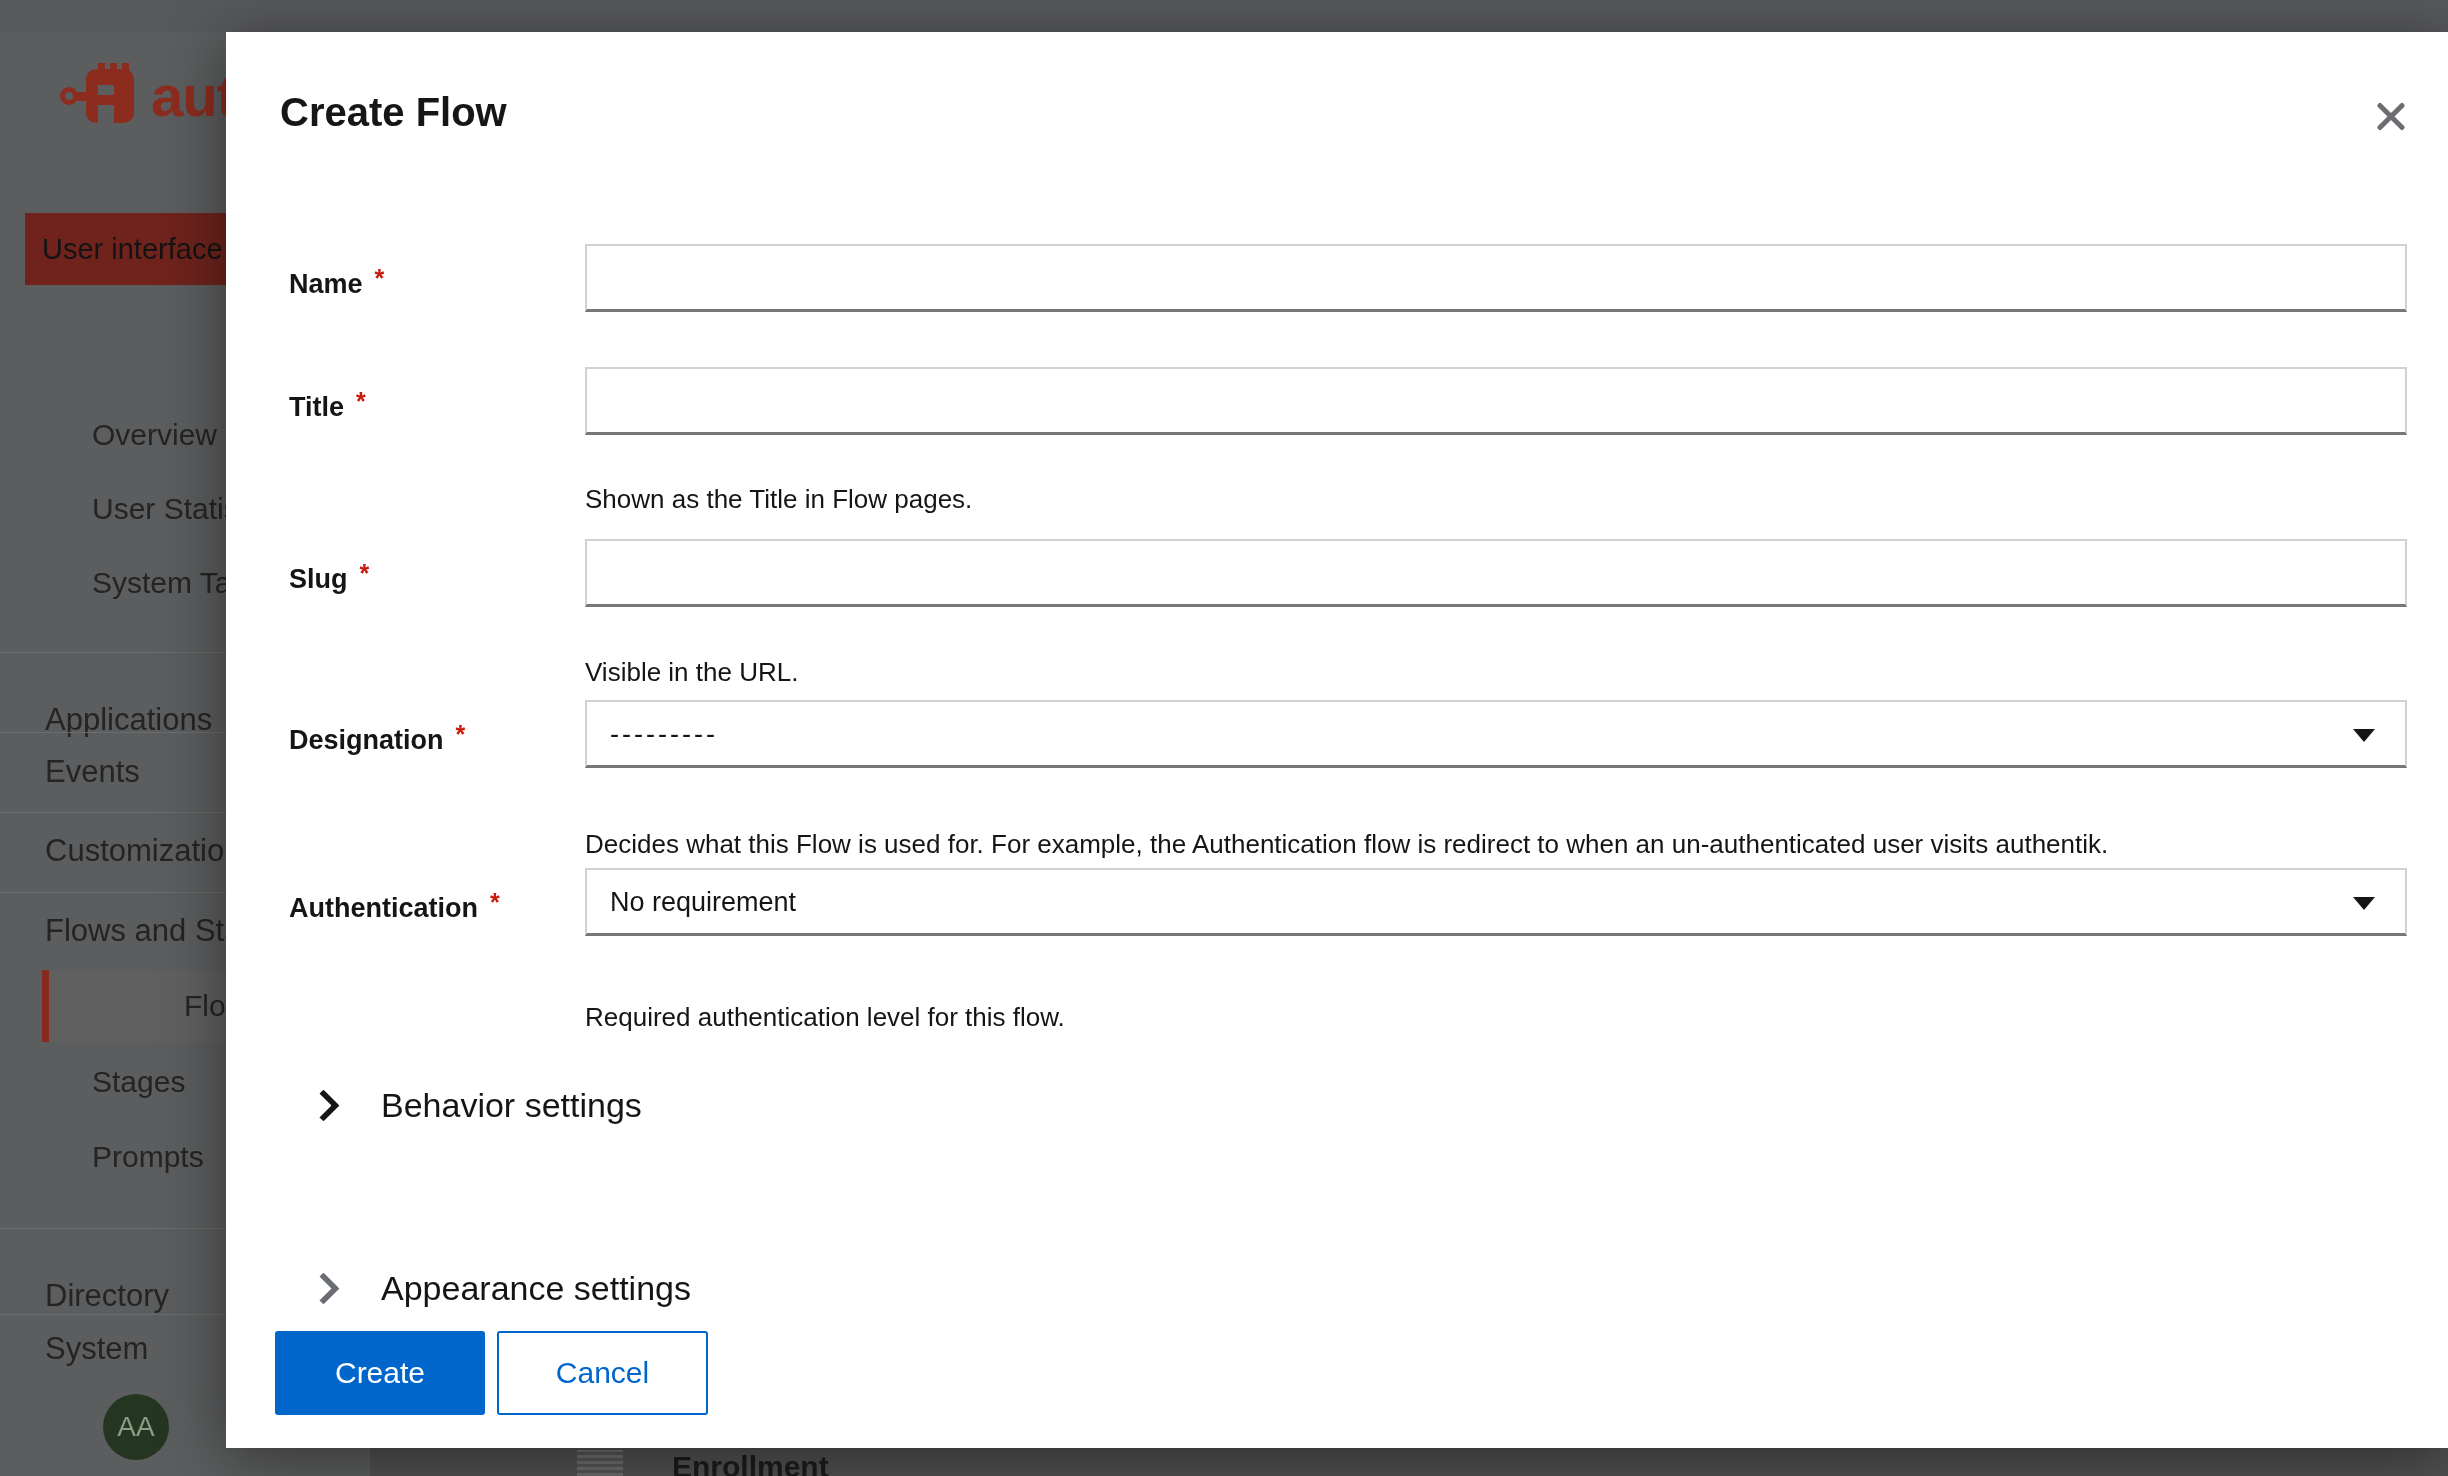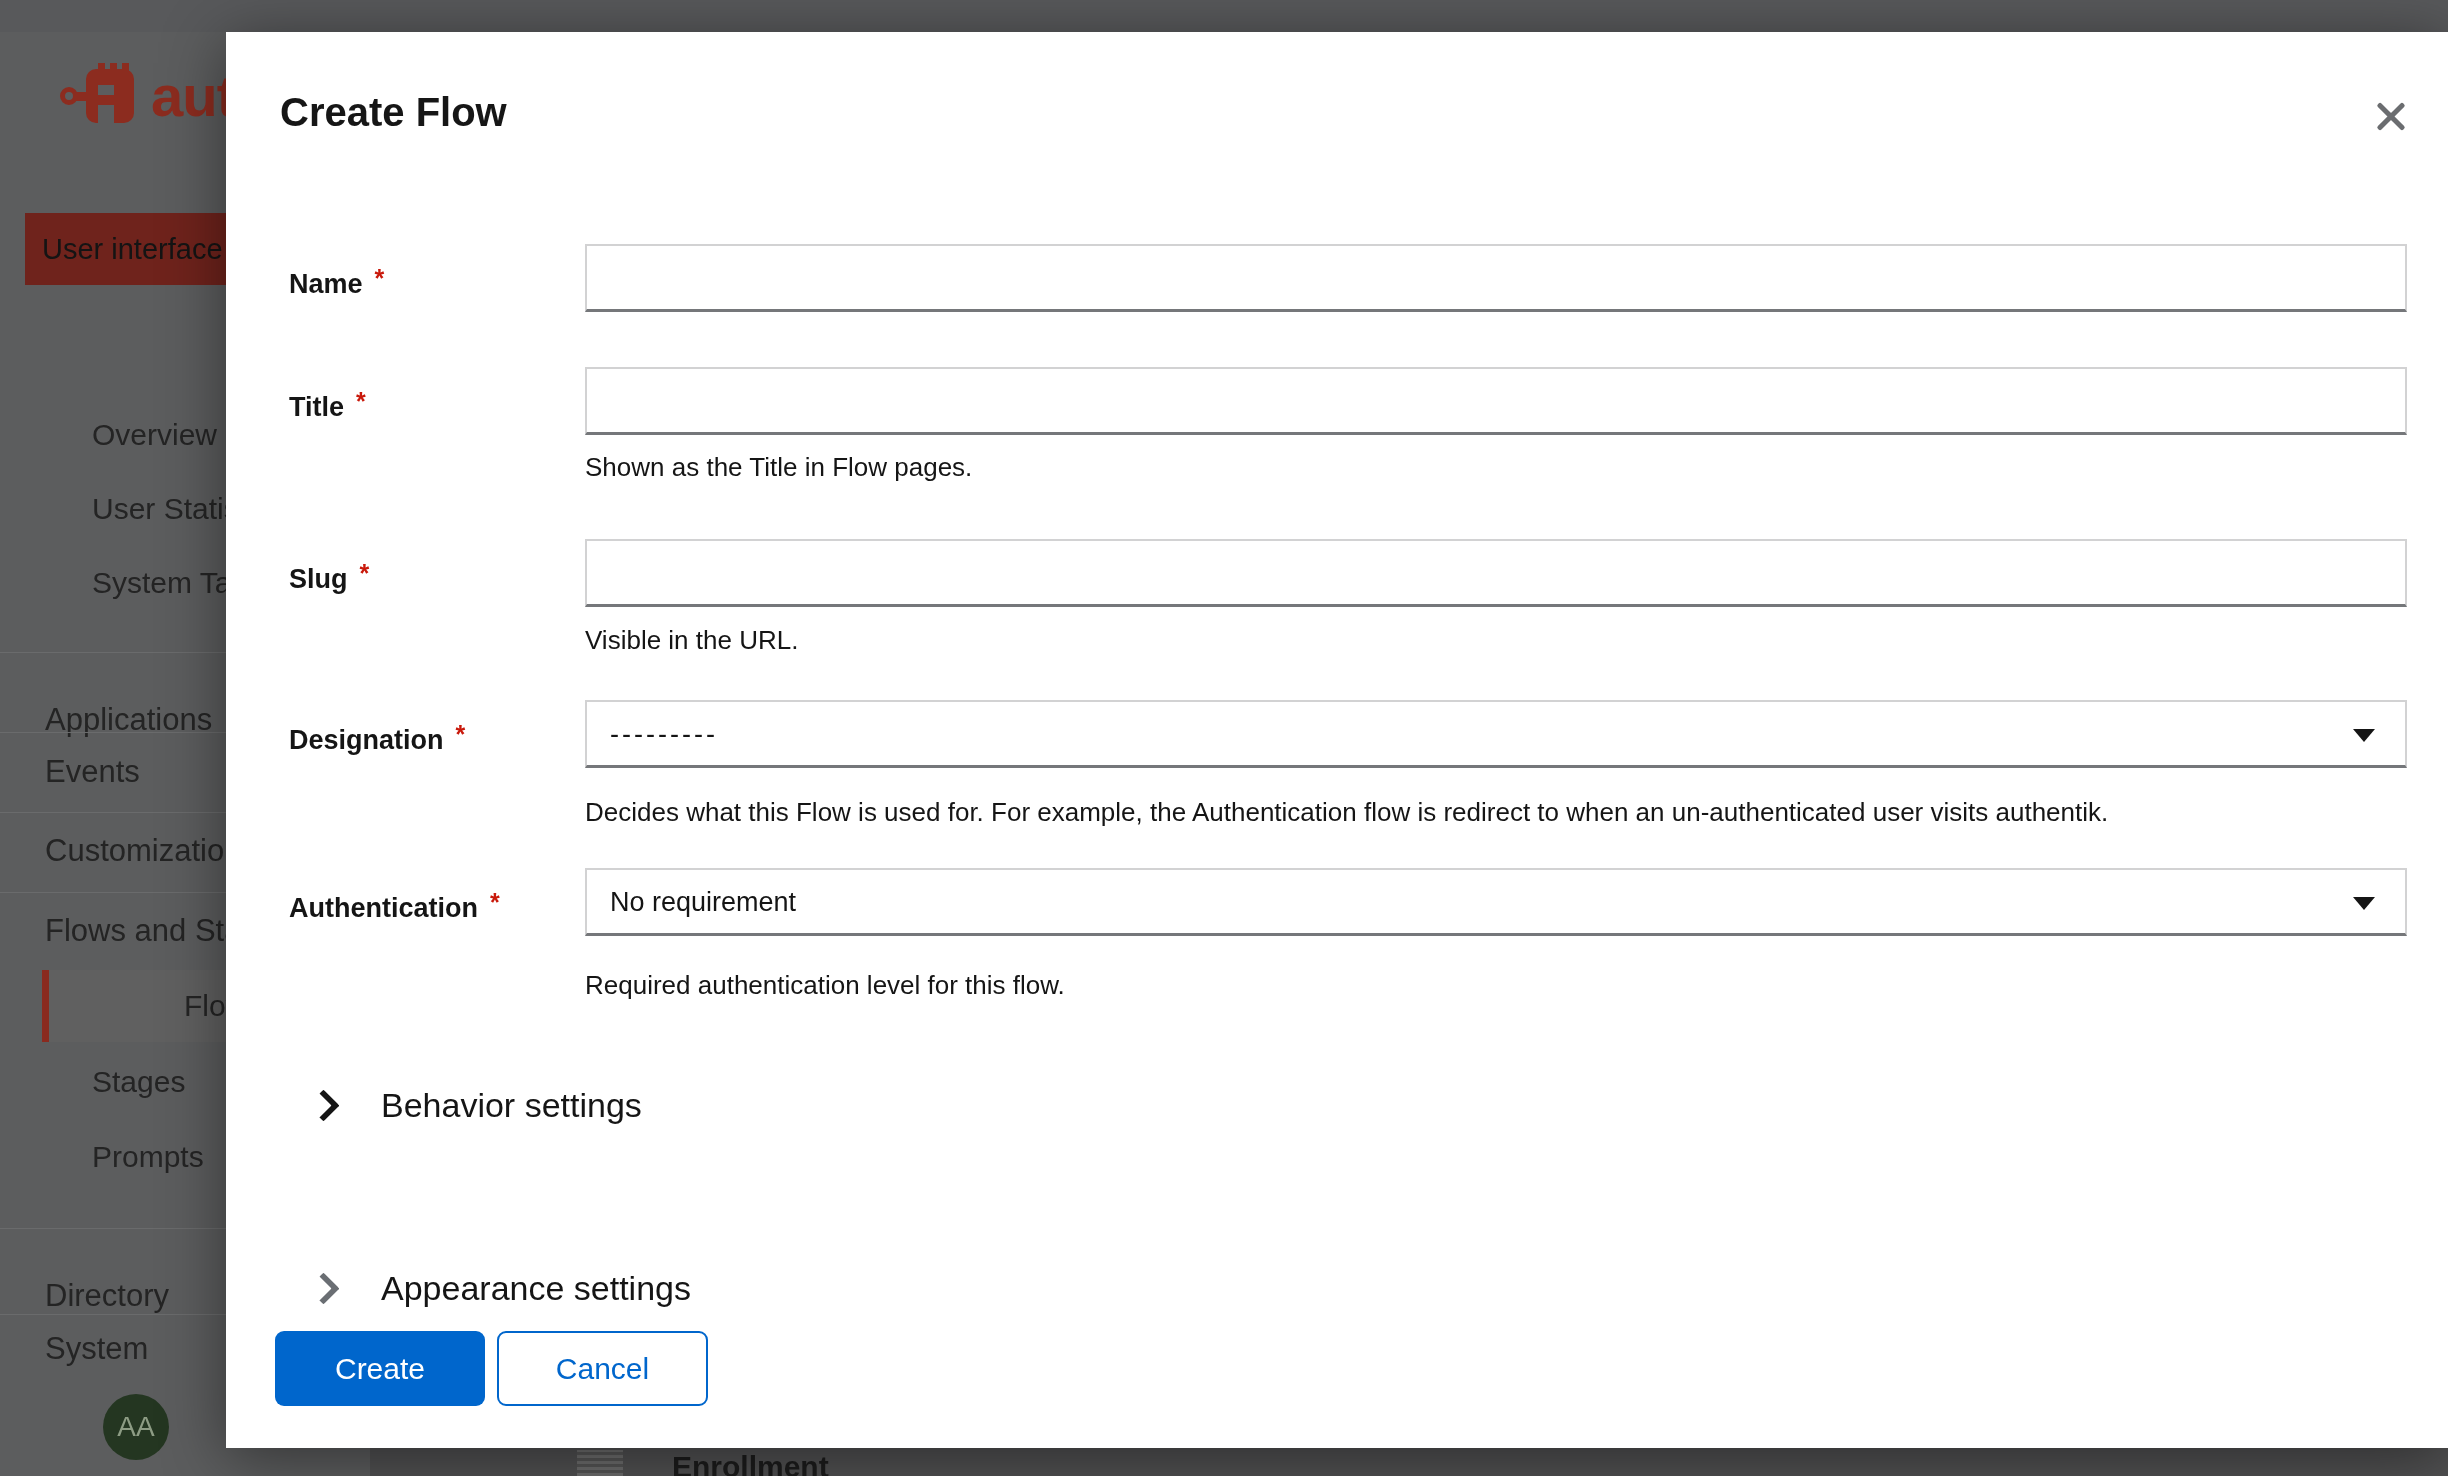--- a/index.html
+++ b/index.html
@@ -35,27 +35,27 @@
   .req{color:#c9190b;font-size:25px;margin-left:12px;vertical-align:6px;font-weight:bold;}
   .f-input{position:absolute;left:359px;width:1822px;height:68px;box-sizing:border-box;background:#fff;
            border:2px solid #d2d2d3;border-bottom:3px solid #75777a;font-size:27px;color:#151515;
            padding:0 22px;font-family:"Liberation Sans",sans-serif;}
   .f-select{position:absolute;left:359px;width:1822px;height:68px;box-sizing:border-box;background:#fff;
             border:2px solid #d2d2d3;border-bottom:3px solid #75777a;font-size:27px;color:#151515;
             line-height:64px;padding-left:23px;cursor:pointer;}
   .f-select.dashes{letter-spacing:3px;}
   .caret{position:absolute;right:30px;top:27px;width:0;height:0;
          border-left:11px solid transparent;border-right:11px solid transparent;border-top:13px solid #151515;}
-  .f-help{position:absolute;left:359px;font-size:26px;color:#151515;line-height:34px;white-space:nowrap;}
+  .f-help{position:absolute;left:359px;font-size:26px;color:#151515;line-height:34px;white-space:nowrap;margin-top:32px;}
   .grp{position:absolute;left:86px;height:60px;display:flex;align-items:center;cursor:pointer;}
   .chev{width:17px;height:17px;border-top:6px solid #151515;border-right:6px solid #151515;
         transform:rotate(45deg);margin-right:46px;border-radius:2px;}
   .chev.gray{border-color:#6a6e73;}
   .grp-label{font-size:34px;color:#151515;}
-  .btn{position:absolute;top:1299px;height:75px;box-sizing:border-box;border-radius:9px;font-size:30px;
+  .btn{position:absolute;top:1299px;height:84px;box-sizing:border-box;border-radius:3px;font-size:30px;
        display:flex;align-items:center;justify-content:center;cursor:pointer;font-family:"Liberation Sans",sans-serif;}
   .btn-primary{left:49px;width:210px;background:#0066cc;color:#ffffff;border:none;}
   .btn-secondary{left:271px;width:211px;background:#ffffff;color:#0066cc;border:2px solid #0066cc;}
 </style>
 </head>
 <body>
 
 <div class="screen">
 
   <div class="topbar"></div>

